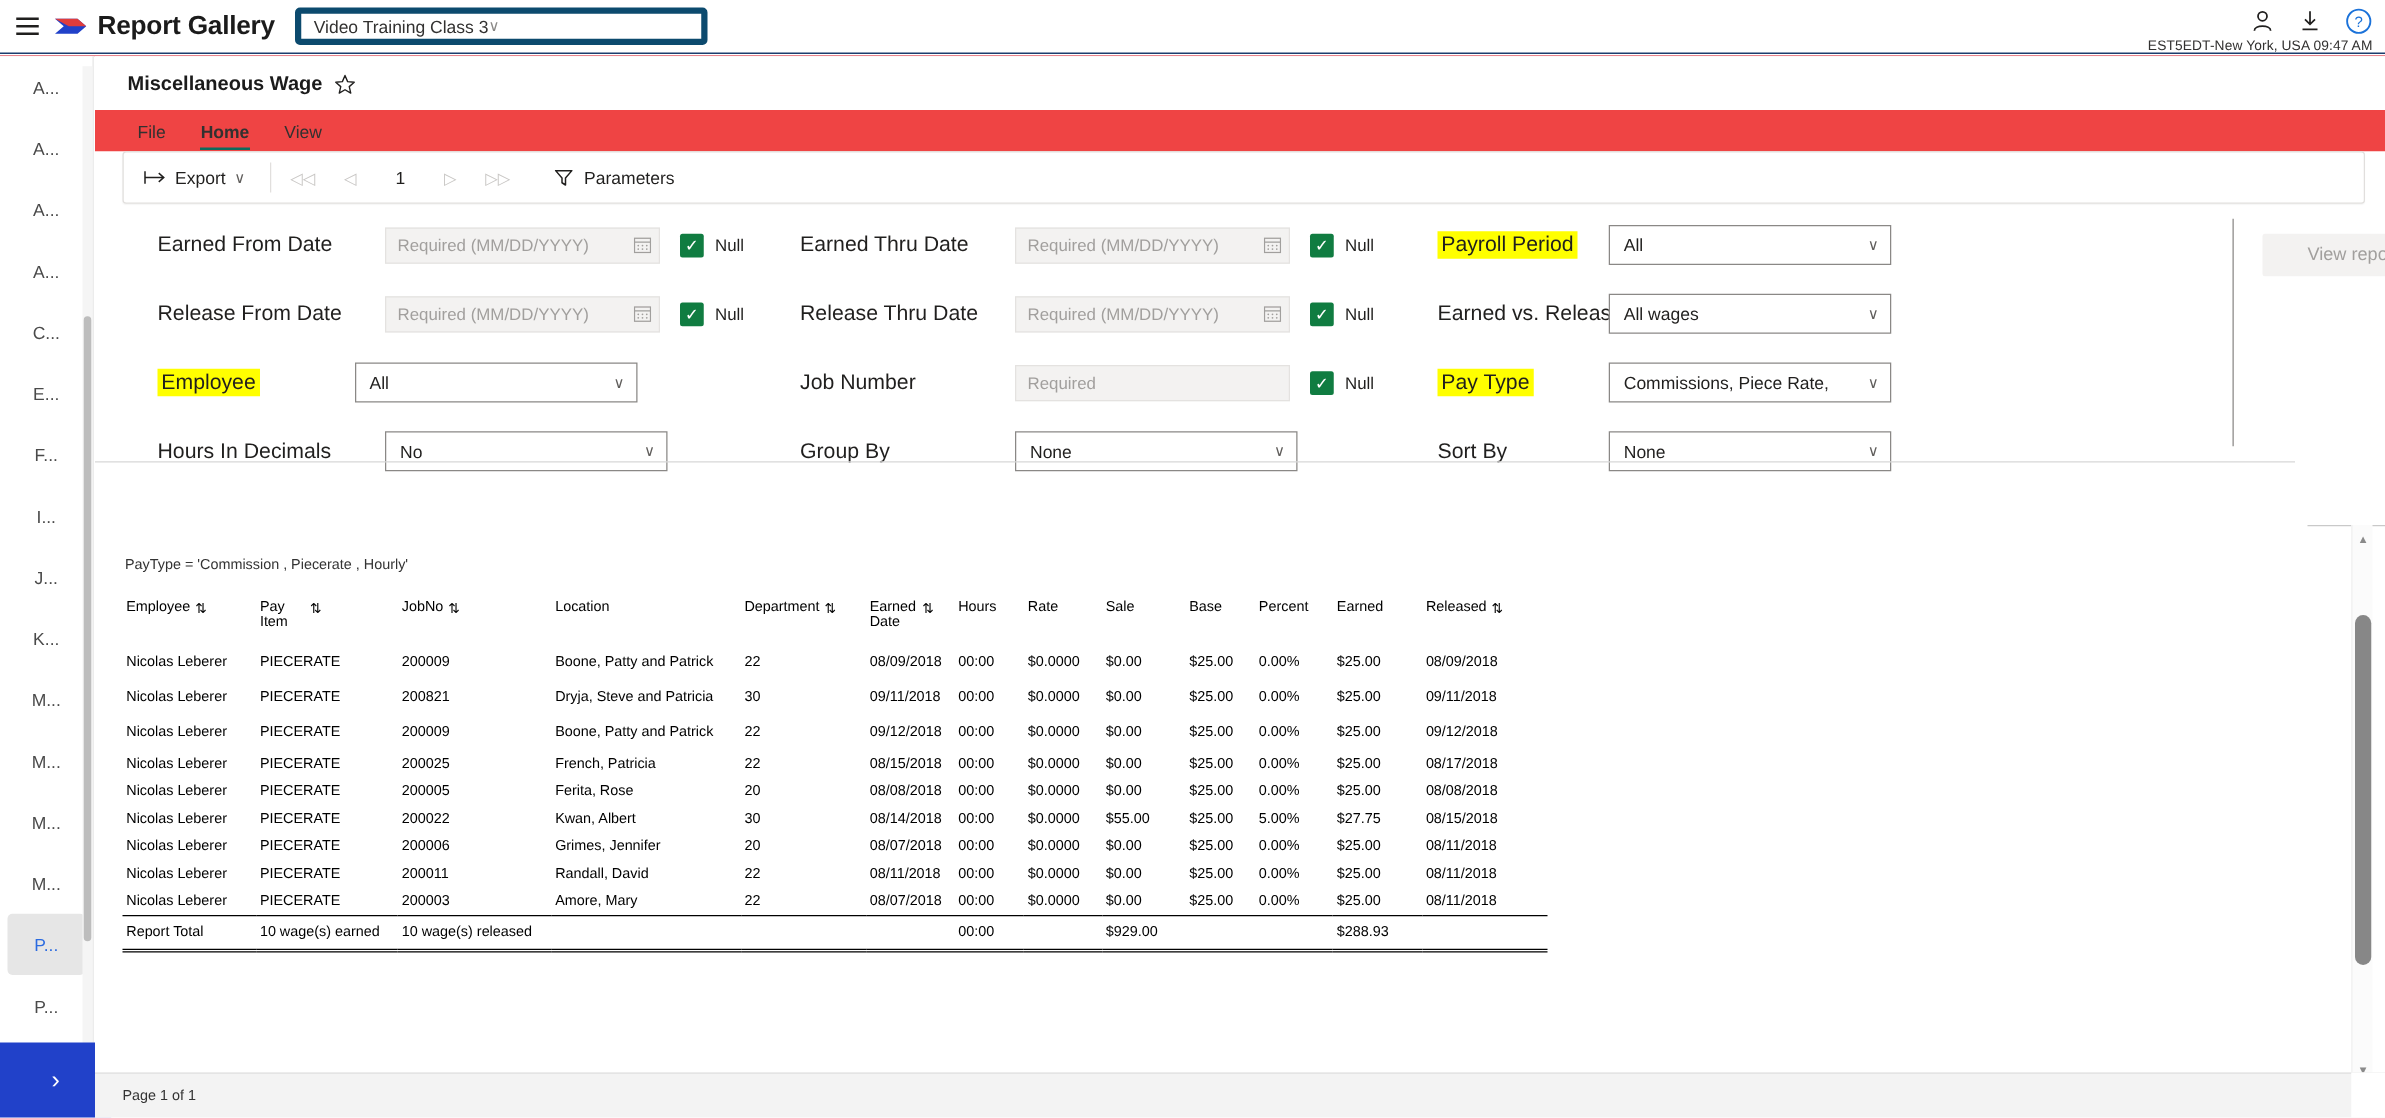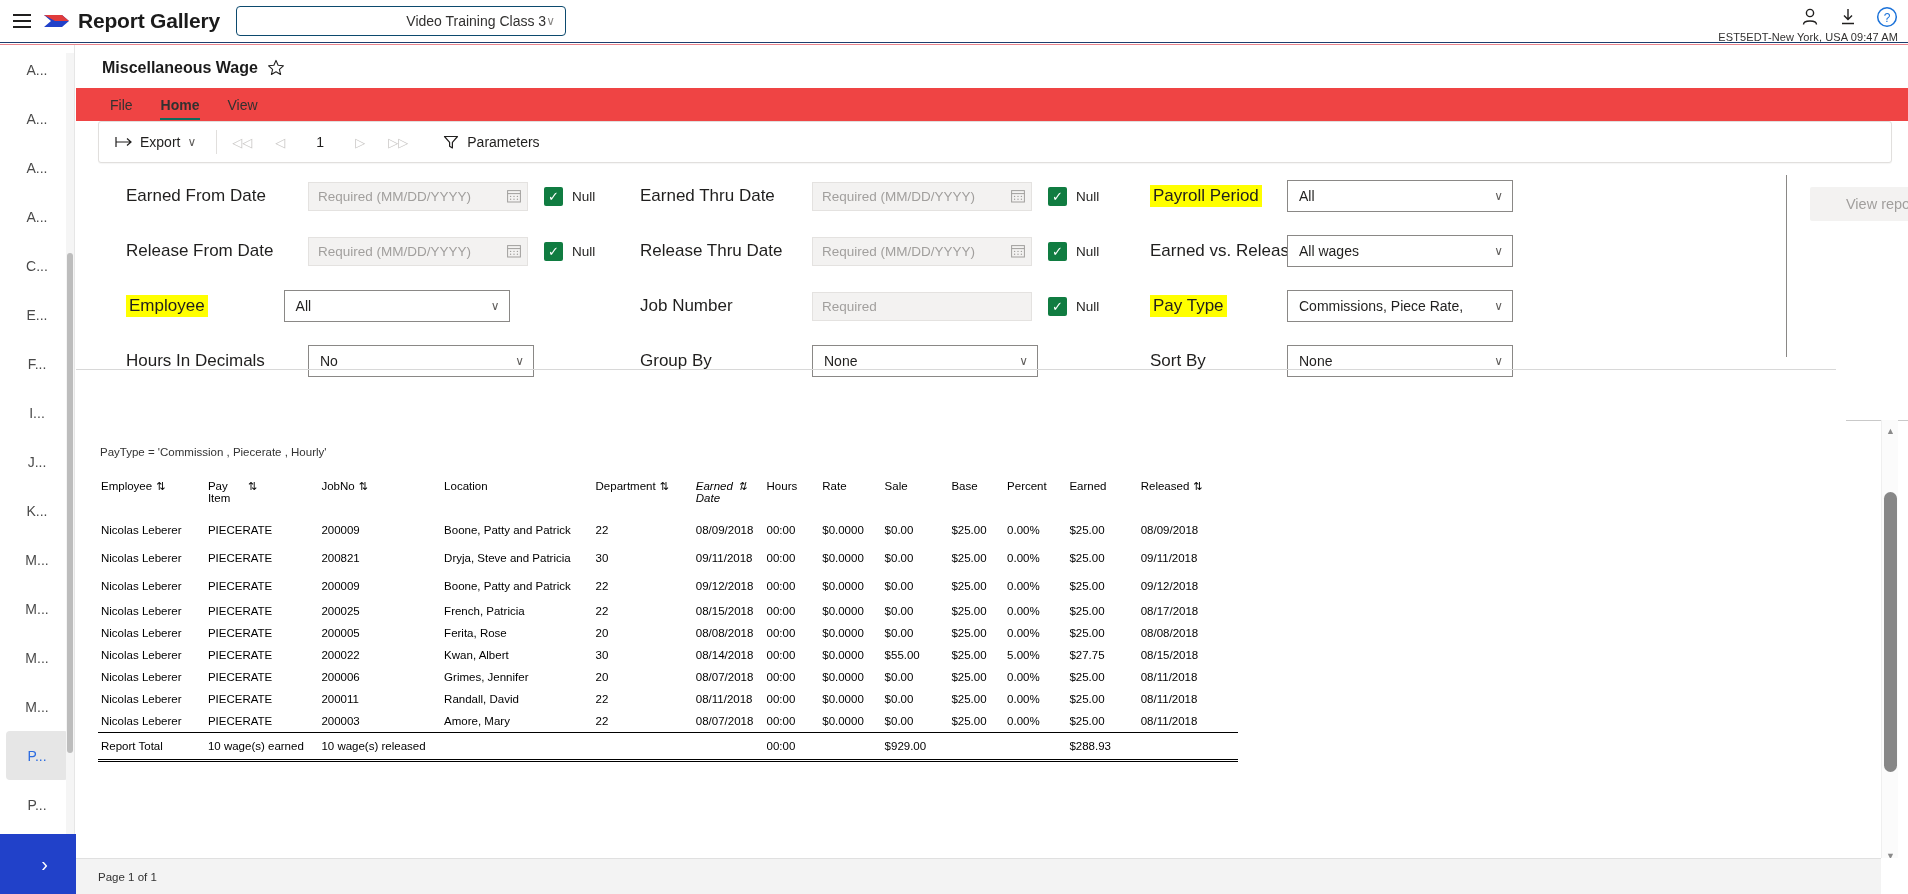--- a/index.html
+++ b/index.html
@@ -24,24 +24,24 @@
     cursor: pointer;
   }
   #hamburger span { display: block; width: 18px; height: 2px; background: #201f1e; }
   #brand-logo { margin-left: 6px; width: 30px; height: 26px; position: relative; }
   #brand-title {
     font-size: 21px; font-weight: bold; letter-spacing: -0.2px;
     margin-left: 6px; color: #1b1b1b;
   }
   #class-select {
     margin-left: 16px; width: 330px; height: 30px;
-    border: 1px solid #0c4a6e; border-radius: 4px;
+    border: 5px solid #0c4a6e; border-radius: 4px;
     background: #fff; display: flex; align-items: center;
     padding: 0 10px; font-size: 14px; color: #323130;
-    justify-content: flex-end; cursor: pointer;
+    justify-content: flex-start; cursor: pointer;
   }
   #class-select .chev { color: #8a8886; font-size: 12px; }
 
   #top-right {
     position: absolute; right: 10px; top: 0;
     display: flex; flex-direction: column; align-items: flex-end;
   }
   #top-icons { display: flex; align-items: center; gap: 18px; height: 30px; padding-top: 4px; }
   .topicon { cursor: pointer; display: block; }
   #tz-label { font-size: 11px; color: #323130; margin-top: 1px; letter-spacing: 0.1px; }
@@ -547,21 +547,21 @@
               <span style="display: inline-block; max-width: 40px; white-space: normal;">JobNo</span>
               <span class="sort">⇅</span>
             </span></th>
           <th style="width: 136px;"><span class="hdr">
               <span style="display: inline-block; max-width: 118px; white-space: normal;">Location</span>
             </span></th>
           <th style="width: 90px;"><span class="hdr">
               <span style="display: inline-block; max-width: 72px; white-space: normal;">Department</span>
               <span class="sort">⇅</span>
             </span></th>
-          <th style="width: 56px; font-style: italic;"><span class="hdr">
+          <th style="width: 56px;"><span class="hdr">
               <span style="display: inline-block; max-width: 38px; white-space: normal;">Earned Date</span>
               <span class="sort">⇅</span>
             </span></th>
           <th style="width: 50px;"><span class="hdr">
               <span style="display: inline-block; max-width: 32px; white-space: normal;">Hours</span>
             </span></th>
           <th style="width: 56px;"><span class="hdr">
               <span style="display: inline-block; max-width: 38px; white-space: normal;">Rate</span>
             </span></th>
           <th style="width: 60px;"><span class="hdr">

